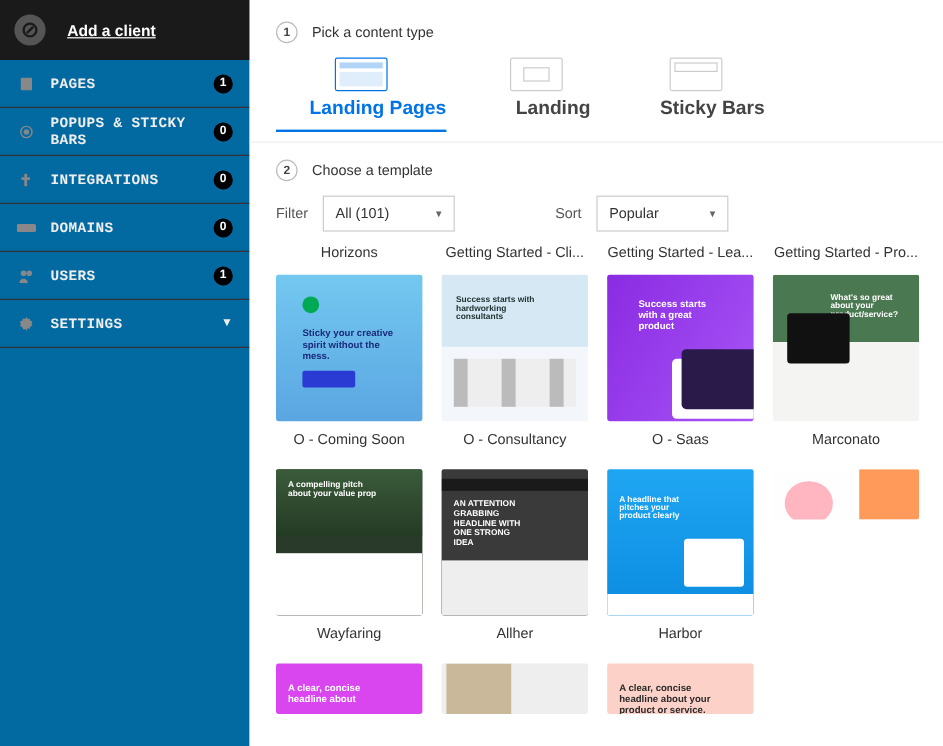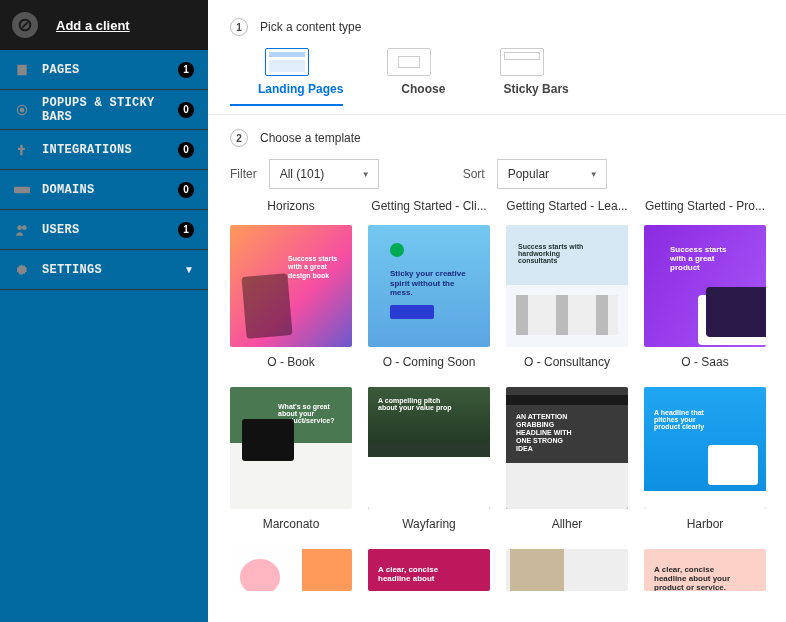--- a/index.html
+++ b/index.html
@@ -24,21 +24,21 @@
 .tab { display: flex; flex-direction: column; align-items: center; gap: 6px; cursor: pointer; padding-bottom: 8px; }
 .tab.active { border-bottom: 2px solid #0073e6; }
 .tab-thumb { width: 44px; height: 28px; border: 1px solid #ccc; border-radius: 2px; position: relative; background: #fff; }
 .tab.active .tab-thumb { border-color: #0073e6; }
 .tab-thumb-lp::before { content: ""; position: absolute; top: 3px; left: 3px; right: 3px; height: 5px; background: #cfe4fb; }
 .tab.active .tab-thumb-lp::before { background: #0073e6; opacity: 0.3; }
 .tab.active .tab-thumb-lp { border-color: #0073e6; }
 .tab.active .tab-thumb-lp::after { content: ""; position: absolute; top: 11px; left: 3px; right: 3px; bottom: 3px; background: #0073e6; opacity: 0.12; }
 .tab-thumb-popup::before { content: ""; position: absolute; top: 7px; left: 10px; right: 10px; bottom: 7px; border: 1px solid #ccc; }
 .tab-thumb-sticky::before { content: ""; position: absolute; top: 3px; left: 3px; right: 3px; height: 6px; border: 1px solid #ccc; }
-.tab-label { font-size: 12px; color: #444; font-weight: 600; padding-left: 28px; }
+.tab-label { font-size: 16px; color: #444; font-weight: 600; padding-left: 28px; }
 .tab.active .tab-label { color: #0073e6; }
 .hr { height: 1px; background: #eee; margin: 4px -22px 14px -22px; }
 
 .filter-bar { display: flex; align-items: center; gap: 12px; margin-bottom: 10px; }
 .filter-label { font-size: 12px; color: #555; }
 .select { height: 30px; border: 1px solid #ccc; border-radius: 0; padding: 0 28px 0 10px; font-size: 12px; color: #333; position: relative; display: flex; align-items: center; min-width: 110px; background: #fff; cursor: pointer; }
 .select::after { content: "▼"; position: absolute; right: 8px; font-size: 8px; color: #666; }
 
 .template-scroll { flex: 1; overflow-y: scroll; padding: 0 22px 20px 22px; }
 .partial-row { display: grid; grid-template-columns: repeat(4, 1fr); gap: 16px; margin-bottom: 12px; }
@@ -75,21 +75,21 @@
 .t-allher::before { content:""; position:absolute; top:8px; left:0; right:0; height:10px; background:#1a1a1a; }
 .t-allher .wt { position:absolute; left:10px; top:26px; font-size:7px; width:62px; color:#fff; font-weight:800; line-height:1.15; }
 .t-allher::after { content:""; position:absolute; left:0; bottom:0; right:0; height:46px; background:#eee; }
 .t-harbor { background: linear-gradient(180deg, #1fa6f2 0%, #0b8be0 100%); }
 .t-harbor::before { content:""; position:absolute; right:8px; bottom:24px; width:50px; height:40px; background:#fff; border-radius:3px; }
 .t-harbor .wt { position:absolute; left:10px; top:22px; width:60px; font-size:7px; color:#fff; font-weight:700; }
 .t-harbor::after { content:""; position:absolute; left:0; bottom:0; right:0; height:18px; background:#fff; }
 .t-pig { background:#fefefe; }
 .t-pig::before { content:""; position:absolute; left:10px; top:10px; width:40px; height:36px; background:#ffb6c1; border-radius:50% 50% 48% 48%; }
 .t-pig::after { content:""; position:absolute; right:0; top:0; bottom:0; width:50px; background:#ff9a5a; }
-.t-clear1 { background:#be185d; }
+.t-clear1 { background:#d946ef; }
 .t-clear1 .wt { position:absolute; left:10px; top:16px; font-size:8px; color:#fff; font-weight:700; width:80px; }
 .t-face { background:#eee; }
 .t-face::before { content:""; position:absolute; left:4px; top:0; width:54px; height:60px; background:#c9b89a; border-radius:0 0 6px 0; }
 .t-clear2 { background:#fbd1c8; }
 .t-clear2 .wt { position:absolute; left:10px; top:16px; font-size:8px; color:#2a2a2a; font-weight:700; width:80px; }
 
 .partial-bottom { height: 42px; }
 .wt { pointer-events:none; }
 ::-webkit-scrollbar { width: 16px; }
 ::-webkit-scrollbar-thumb { background:#c0c0c0; }
@@ -177,21 +177,21 @@
       <div class="step-label">Pick a content type</div>
     </div>
 
     <div class="tabs">
       <div class="tab active">
         <div class="tab-thumb tab-thumb-lp"></div>
         <div class="tab-label">Landing Pages</div>
       </div>
       <div class="tab">
         <div class="tab-thumb tab-thumb-popup"></div>
-        <div class="tab-label">Choose</div>
+        <div class="tab-label">Landing</div>
       </div>
       <div class="tab">
         <div class="tab-thumb tab-thumb-sticky"></div>
         <div class="tab-label">Sticky Bars</div>
       </div>
     </div>
 
     <div class="hr"></div>
 
     <div class="step-row">
@@ -215,26 +215,20 @@
   <div class="template-scroll">
     <div class="partial-row">
       <div class="partial-label">Horizons</div>
       <div class="partial-label">Getting Started - Cli...</div>
       <div class="partial-label">Getting Started - Lea...</div>
       <div class="partial-label">Getting Started - Pro...</div>
     </div>
 
     <div class="template-grid" id="grid">
         <div class="template-card">
-          <div class="thumb t-book">
-            <div class="wt">Success starts with a great design book</div>
-          </div>
-          <div class="template-name">O - Book</div>
-        </div>
-        <div class="template-card">
           <div class="thumb t-coming">
             <div class="wt">Sticky your creative spirit without the mess.</div>
           </div>
           <div class="template-name">O - Coming Soon</div>
         </div>
         <div class="template-card">
           <div class="thumb t-consult">
             <div class="wt">Success starts with hardworking consultants</div>
           </div>
           <div class="template-name">O - Consultancy</div>

